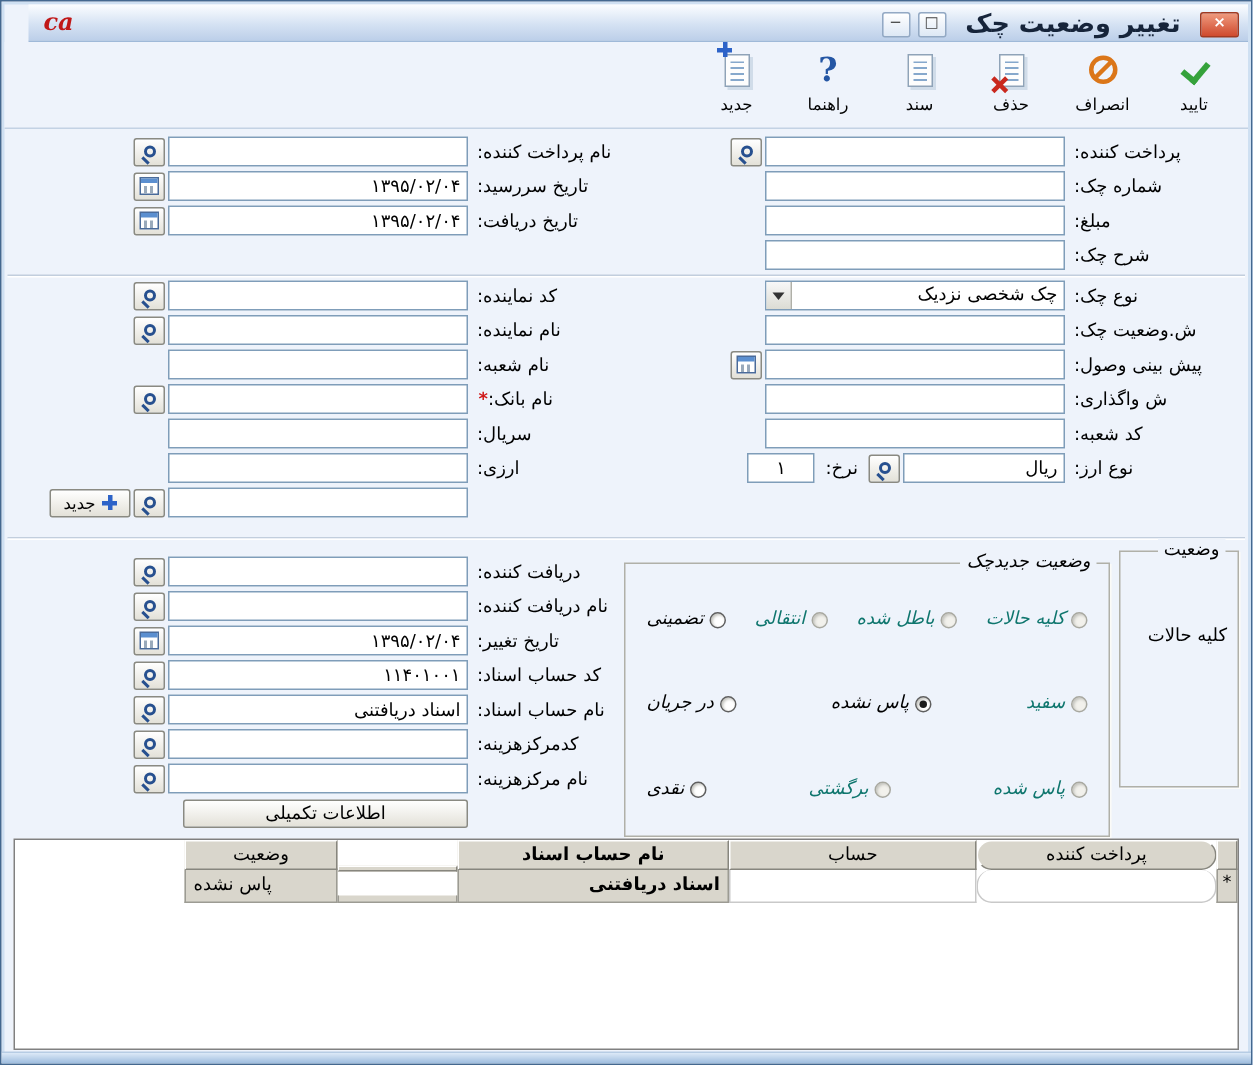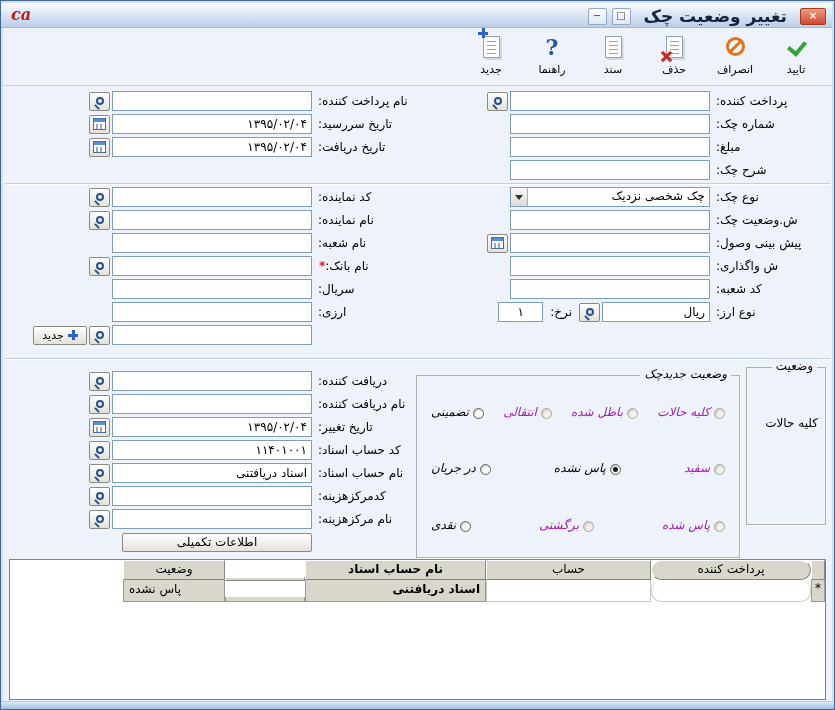--- a/index.html
+++ b/index.html
@@ -3,21 +3,21 @@
 <meta charset="utf-8">
 <style>
   *{box-sizing:border-box;margin:0;padding:0;}
   html,body{background:#9db8d2;}
   body{font-family:"DejaVu Sans","Liberation Sans",sans-serif;font-size:12px;color:#000;direction:rtl;}
 
   .window{position:relative;width:835px;height:710px;margin:0 auto;background:#eef3fb;
           border:1px solid #44688f;box-shadow:inset 0 0 0 2px #cfe0f2;overflow:hidden;}
 
   
-  .titlebar{position:absolute;top:2px;left:0;right:2px;height:25px;
+  .titlebar{position:absolute;top:2px;left:18px;right:2px;height:25px;
             background:linear-gradient(#fbfdff,#d5e2f3 55%,#bccfe9);border-bottom:1px solid #9fb9d8;}
   .logo{position:absolute;left:10px;top:2px;font-family:"DejaVu Serif","Liberation Serif",serif;
         font-style:italic;font-weight:bold;font-size:16px;color:#c01818;}
   .tb-controls{position:absolute;right:6px;top:3px;display:flex;direction:ltr;align-items:center;gap:5px;}
   .wbtn{width:19px;height:17px;border:1px solid #93a9c4;border-radius:2px;
         background:linear-gradient(#ffffff,#dde8f5);display:flex;align-items:center;justify-content:center;
         font-size:10px;line-height:1;color:#444;}
   .wbtn.close{width:26px;background:linear-gradient(#ef9a7e,#cf4a2e);border-color:#a03a22;color:#fff;font-weight:bold;}
   .title{font-weight:bold;font-size:17px;color:#16243a;padding:0 8px;}
 
@@ -90,21 +90,21 @@
   .status-box{top:6px;right:8px;width:80px;height:158px;}
   .stval{position:absolute;top:48px;right:7px;white-space:nowrap;}
   .newstatus-box{top:14px;right:94px;width:324px;height:183px;font-style:italic;}
   .rrows{display:flex;flex-direction:column;justify-content:space-around;height:100%;padding:8px 14px 4px;}
   .rrow{display:flex;justify-content:space-between;align-items:center;}
   .ritem{display:flex;align-items:flex-end;gap:4px;}
   .radio{width:11px;height:11px;border-radius:50%;background:#fff;border:1px solid #5f5f5f;
          box-shadow:inset 1px 1px 2px #c2c2bc;position:relative;flex:0 0 11px;}
   .radio.dis{border-color:#a8a8a0;background:#f2f1ec;}
   .radio.sel::after{content:"";position:absolute;left:2px;top:2px;width:5px;height:5px;background:#1c1c1c;border-radius:50%;}
-  .ritem.dis .rlab{color:#a21caf;}
+  .ritem.dis .rlab{color:#0f766e;}
 
   
   .gridwrap{position:absolute;top:558px;right:8px;left:8px;height:141px;background:#fff;border:1px solid #808080;}
   .ghead{display:flex;height:20px;}
   .gc{border:1px solid;border-color:#ffffff #87867e #87867e #ffffff;background:#d9d6cc;padding:1px 4px;
       white-space:nowrap;overflow:hidden;text-align:center;}
   .dr{display:flex;height:22px;}
   .dc{padding:2px 5px;white-space:nowrap;overflow:hidden;}
   .dc.white{background:#fff;border:1px solid #c9c9c9;border-top:none;}
   .dc.gray{background:#d9d6cc;border:1px solid #9c9b93;border-top:none;}

